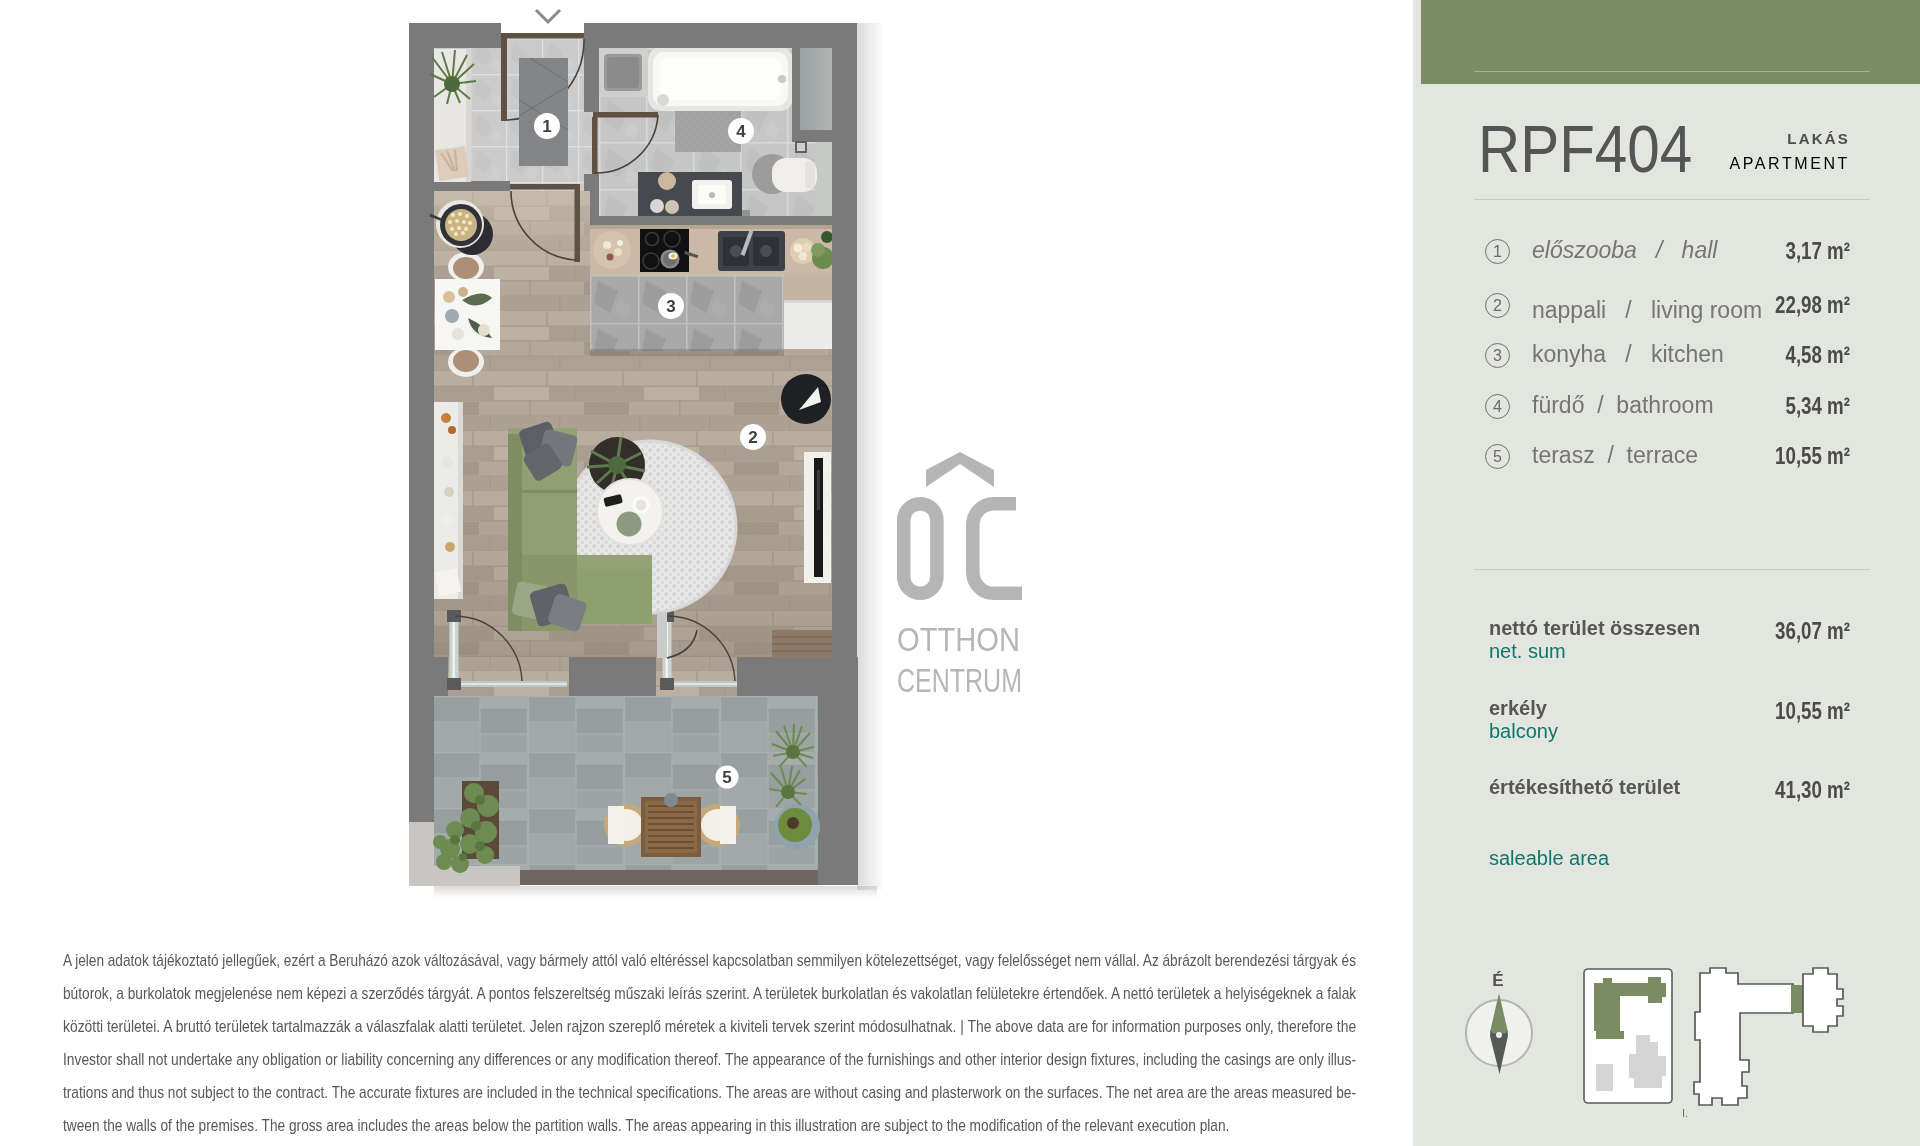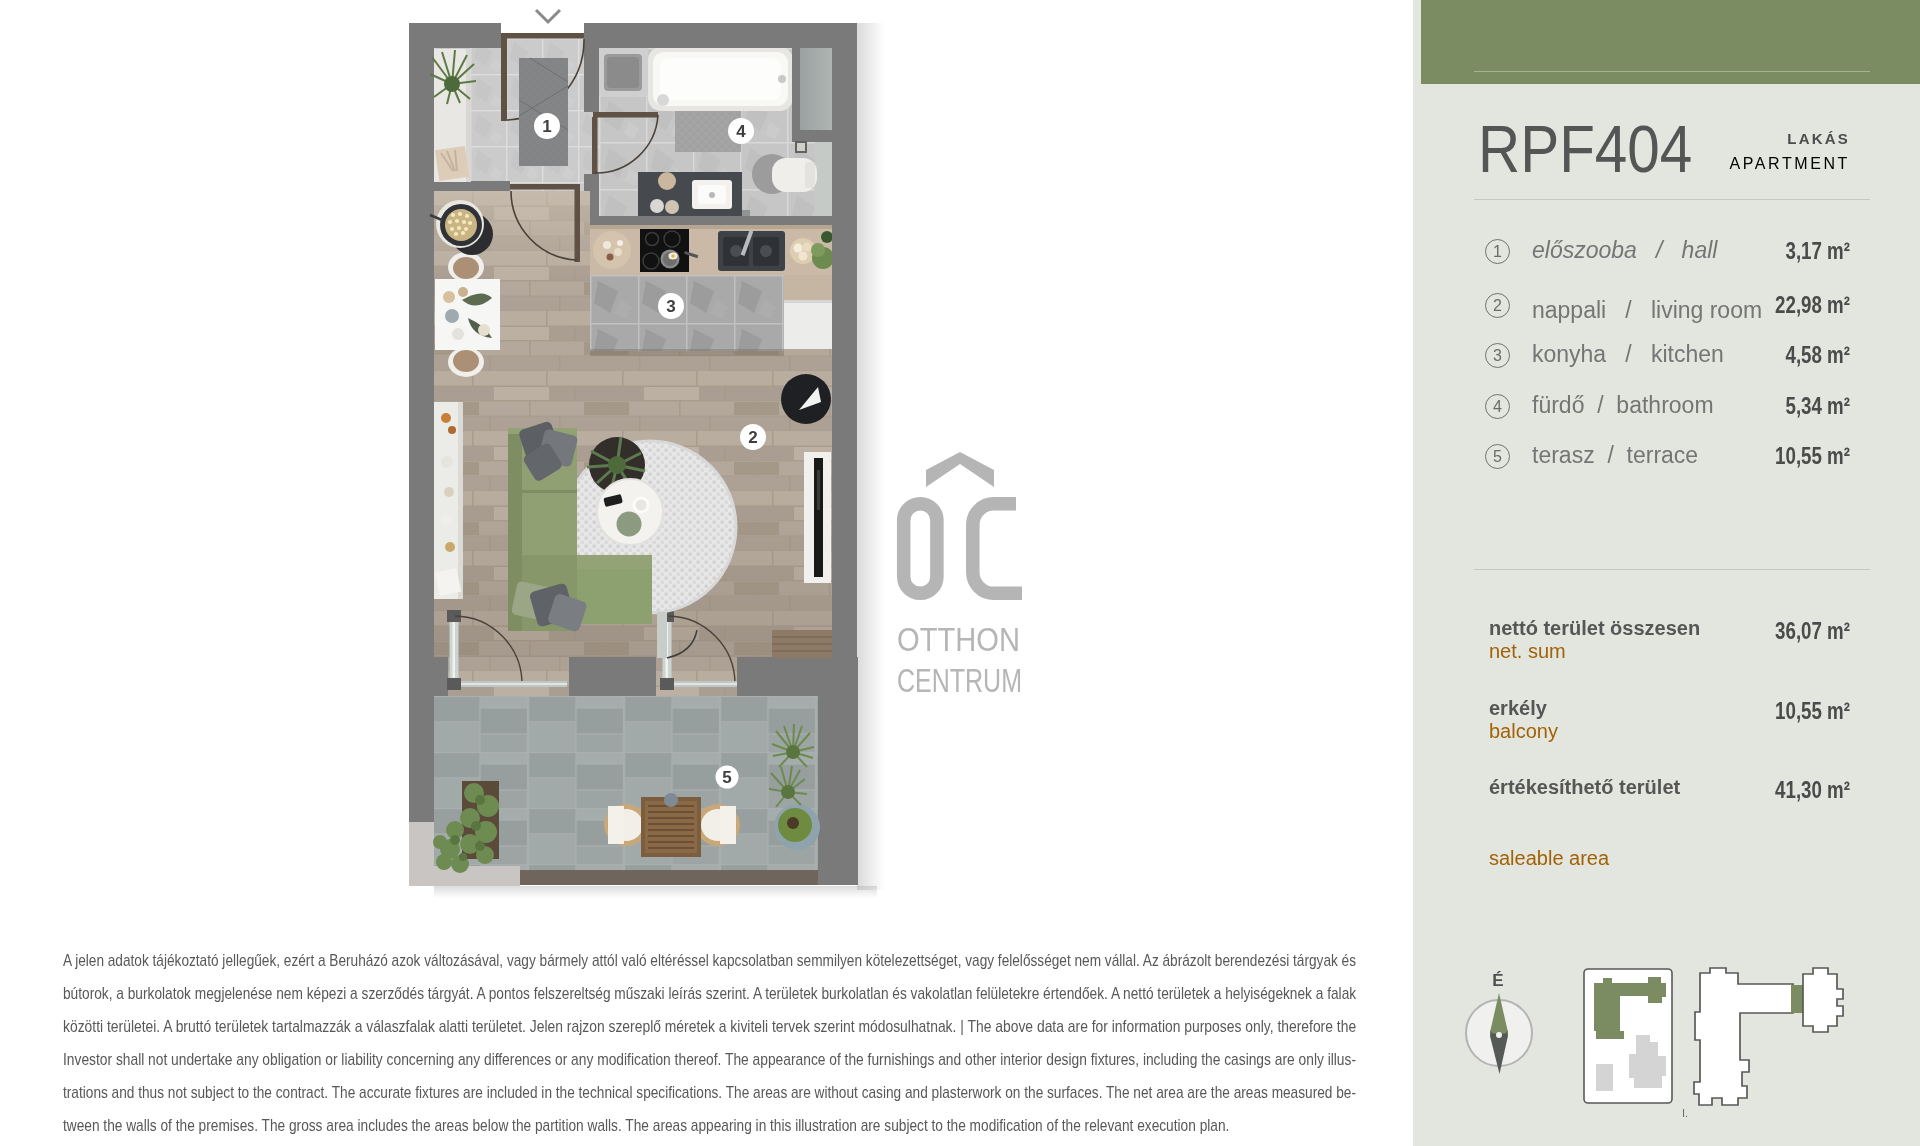--- a/index.html
+++ b/index.html
@@ -13,21 +13,21 @@
   #lakas{top:130px;font-size:15px;font-weight:bold;color:#4c4c4c;letter-spacing:2.2px;}
   #apartment{top:155px;font-size:16px;color:#000000;letter-spacing:2.6px;}
   .rt{left:1600px;width:250px;text-align:right;}
   #div1{left:1474px;top:199px;width:396px;height:1px;background:#c6cabf;}
   #div2{left:1474px;top:569px;width:396px;height:1px;background:#c6cabf;}
   .num{width:23px;height:23px;border:1.5px solid #717171;border-radius:50%;
        color:#6b6b6b;font-size:16px;text-align:center;line-height:23px;left:1485px;}
   .lbl{left:1532px;font-size:23px;color:#757575;}
   .val{font-size:24px;font-weight:bold;color:#4b4b4b;transform:scaleX(0.78);transform-origin:100% 50%;}
   .tb{left:1489px;font-size:20px;font-weight:bold;color:#565656;}
-  .ts{left:1489px;font-size:20px;color:#a16207;}
+  .ts{left:1489px;font-size:20px;color:#0f766e;}
   .disc{left:63px;width:1620px;font-size:17px;color:#585858;line-height:33px;
         white-space:nowrap;transform-origin:0 50%;}
 </style>
 </head>
 <body>
 <div class="abs" id="panel"></div>
 <div class="abs" id="greenbar"></div>
 <div class="abs" id="greenline"></div>
 <div class="abs" id="rpf">RPF404</div>
 <div class="abs rt" id="lakas">LAKÁS</div>

